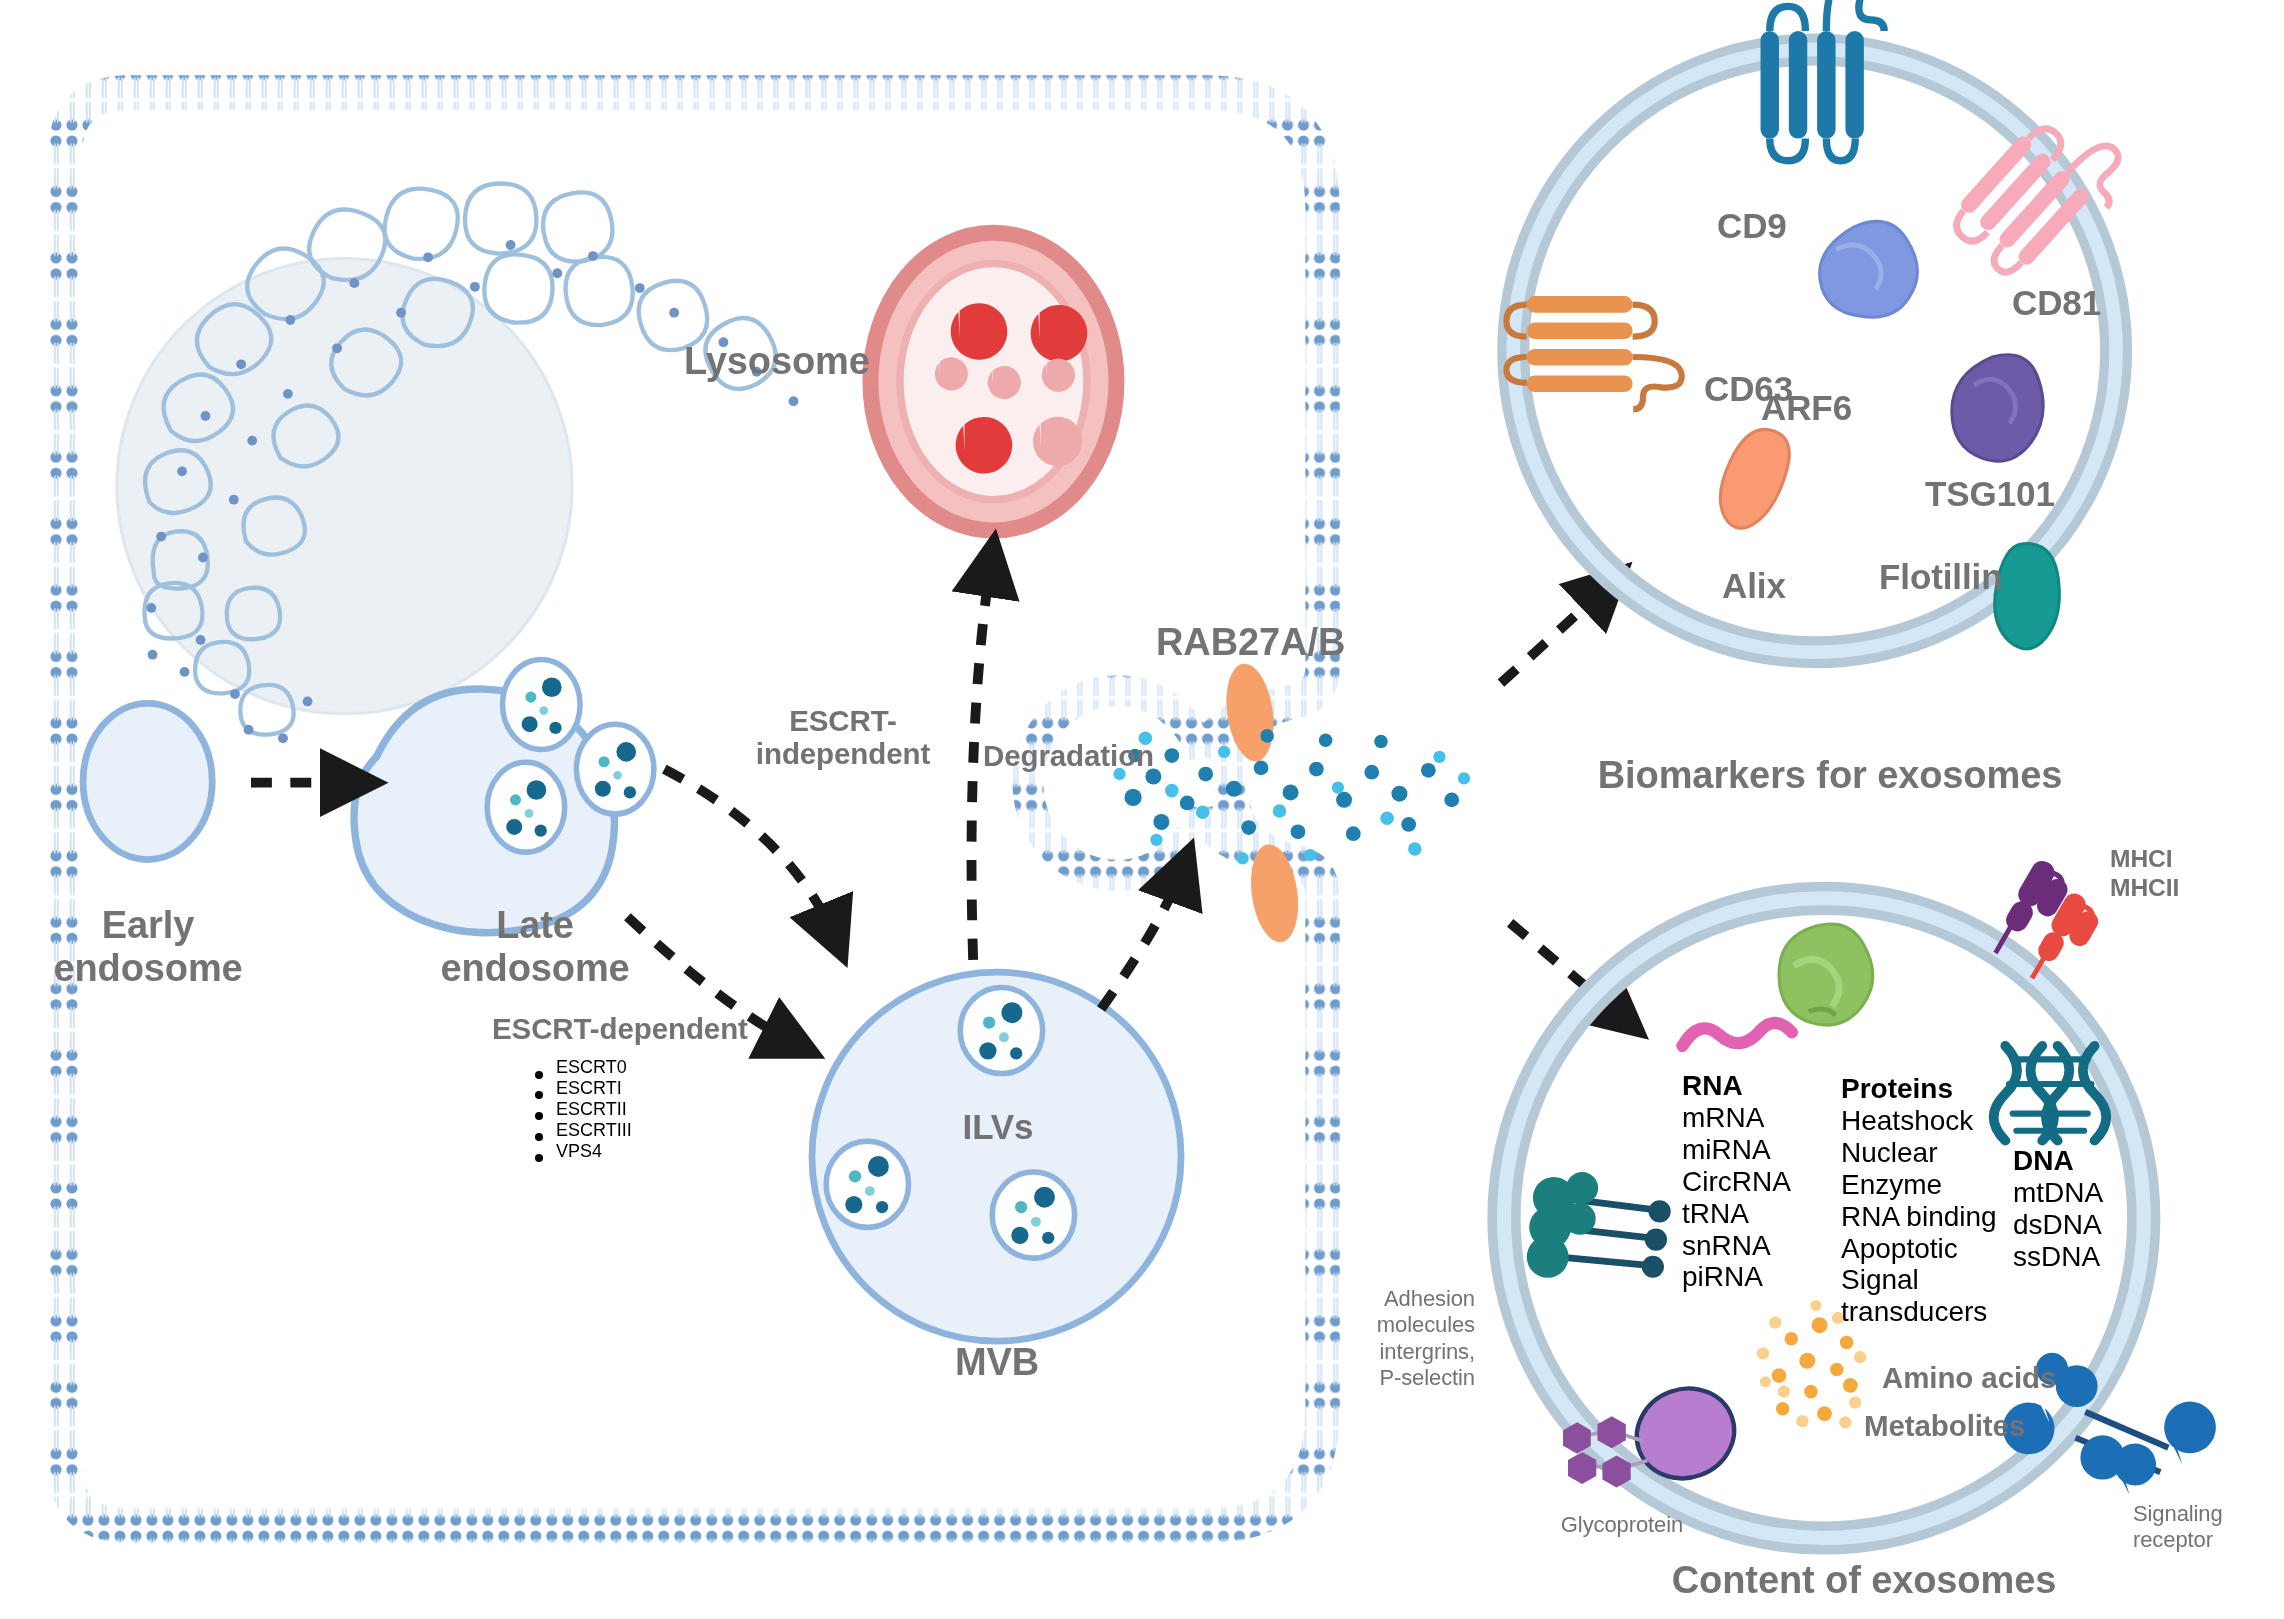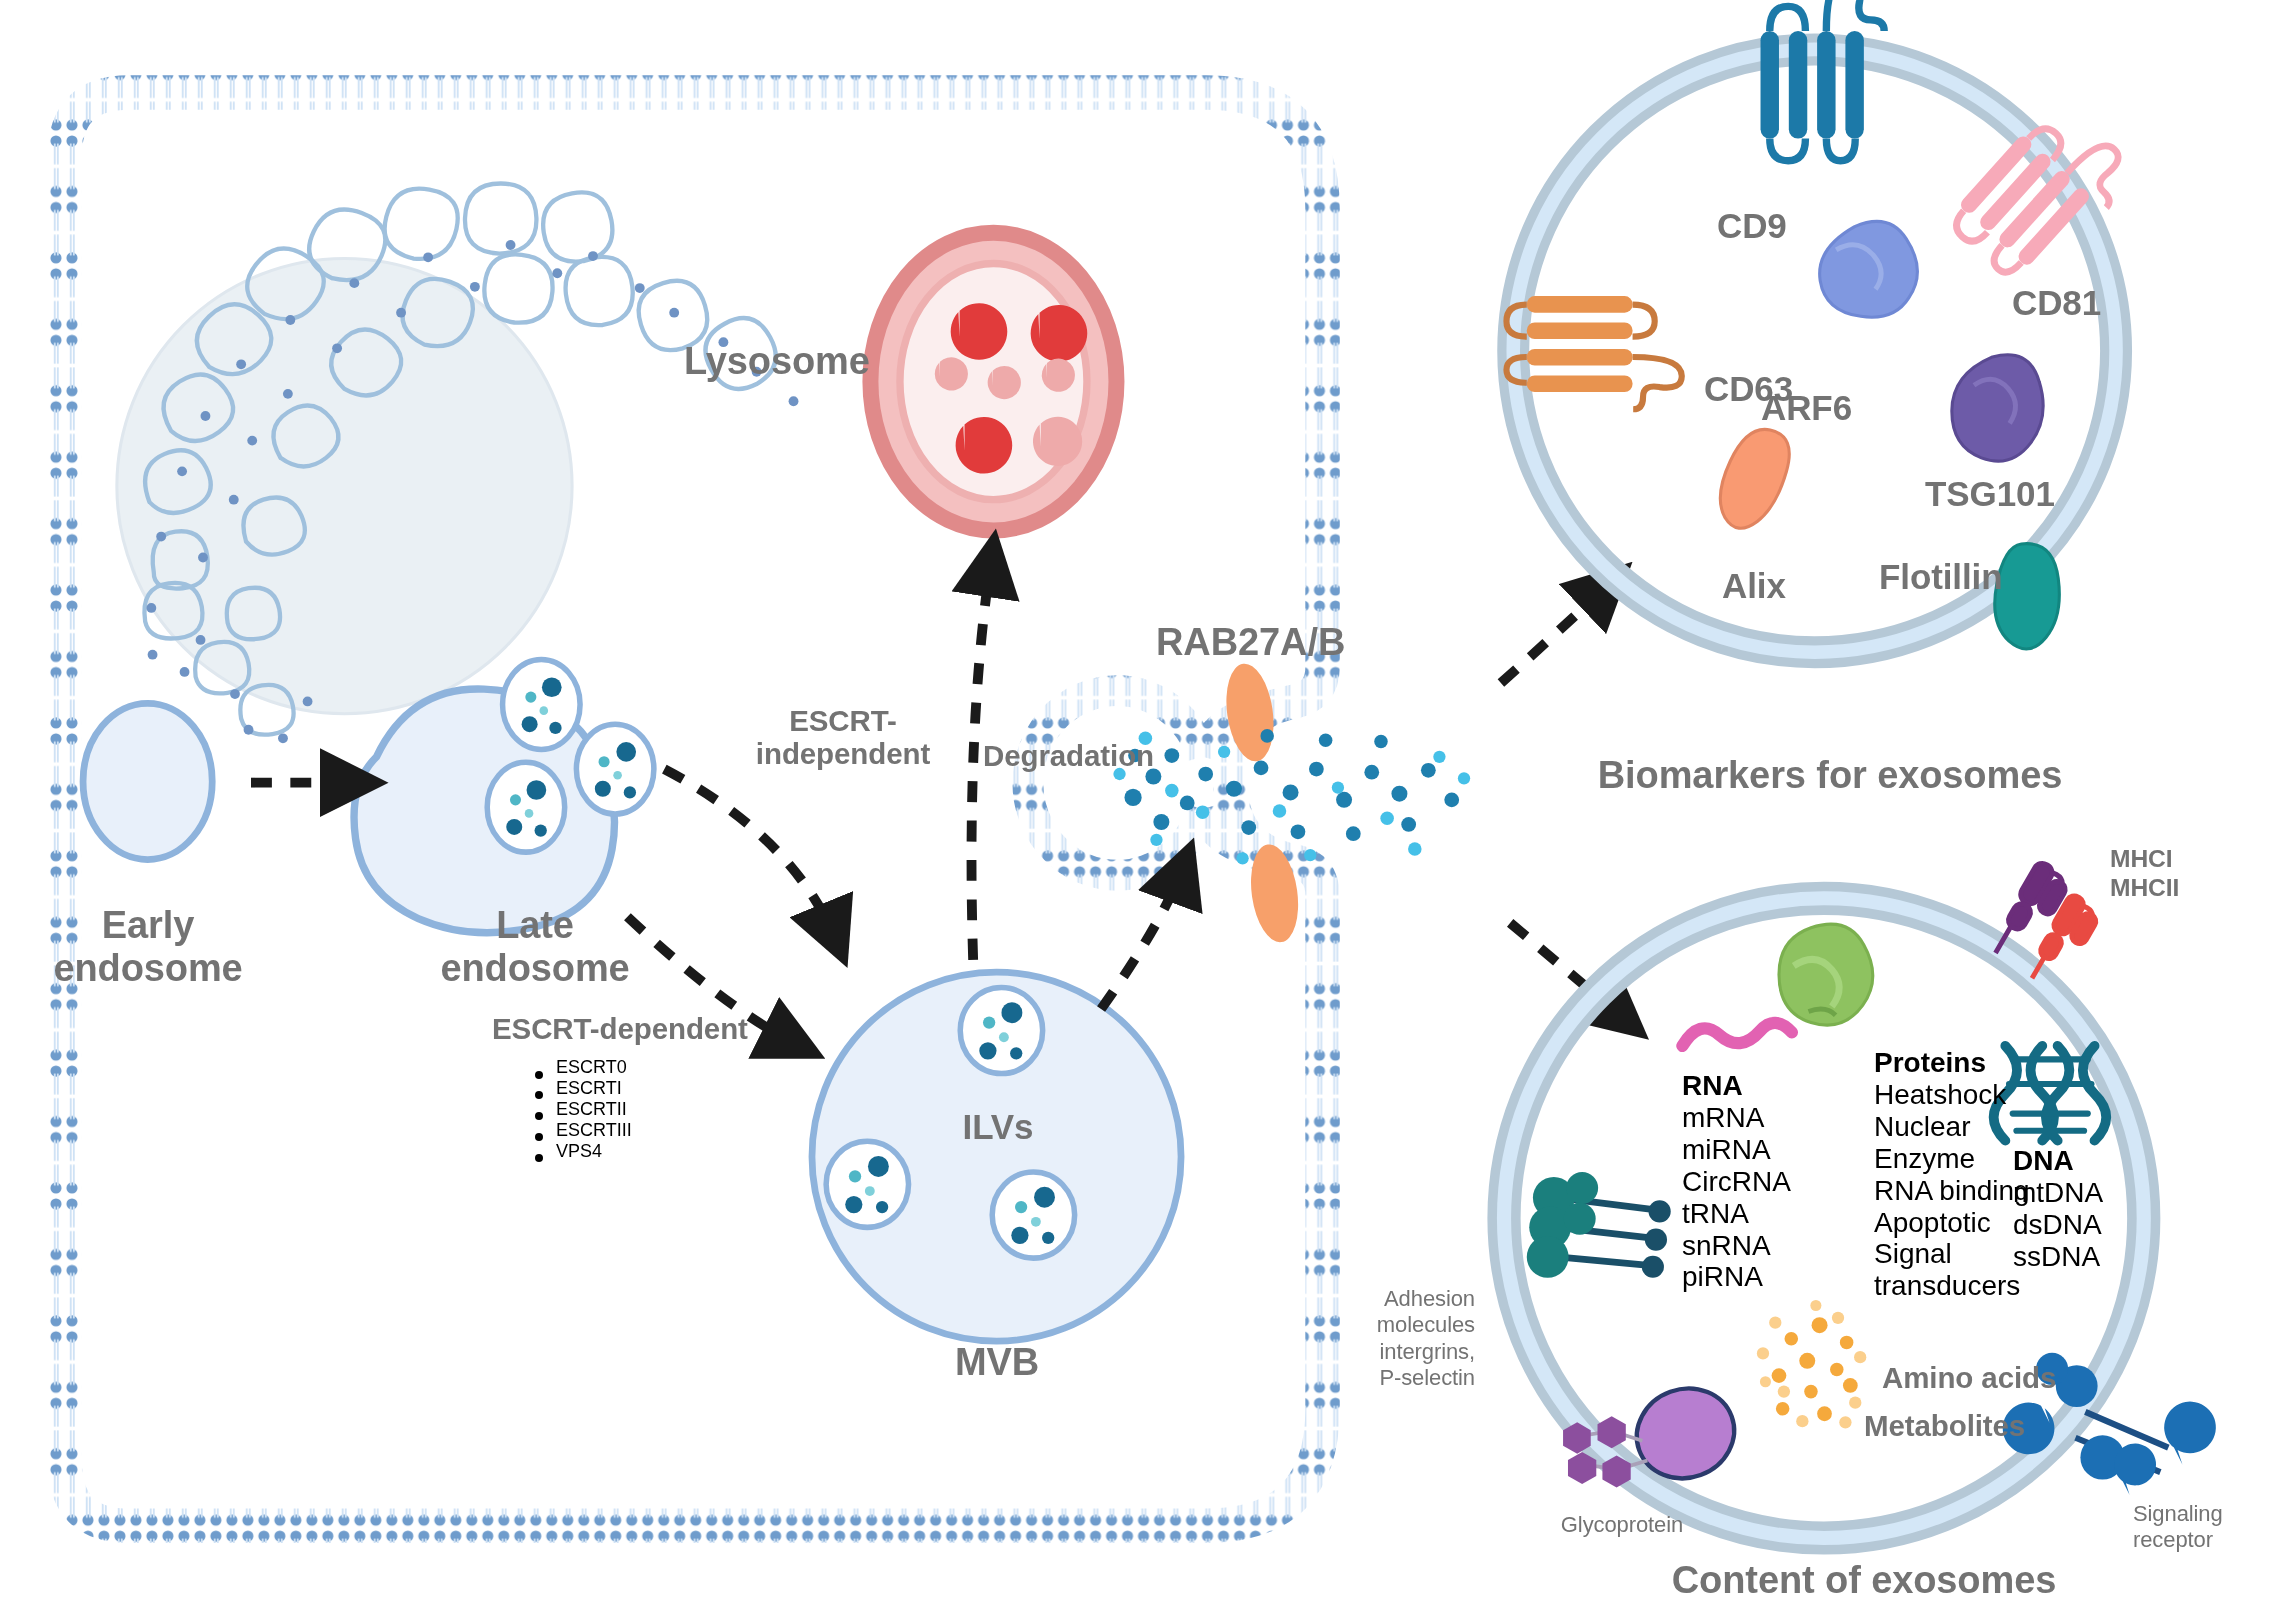--- a/index.html
+++ b/index.html
@@ -544,21 +544,21 @@
   <div class="stack" style="position:absolute;left:1682px;top:1070px;">
     <div class="s-reg bold">RNA</div>
     <div class="s-reg">mRNA</div>
     <div class="s-reg">miRNA</div>
     <div class="s-reg">CircRNA</div>
     <div class="s-reg">tRNA</div>
     <div class="s-reg">snRNA</div>
     <div class="s-reg">piRNA</div>
   </div>
 
-  <div class="stack" style="position:absolute;left:1841px;top:1047px;margin-left:33px;">
+  <div class="stack" style="position:absolute;left:1841px;top:1073px;">
     <div class="s-reg bold">Proteins</div>
     <div class="s-reg">Heatshock</div>
     <div class="s-reg">Nuclear</div>
     <div class="s-reg">Enzyme</div>
     <div class="s-reg">RNA binding</div>
     <div class="s-reg">Apoptotic</div>
     <div class="s-reg">Signal</div>
     <div class="s-reg">transducers</div>
   </div>
 

